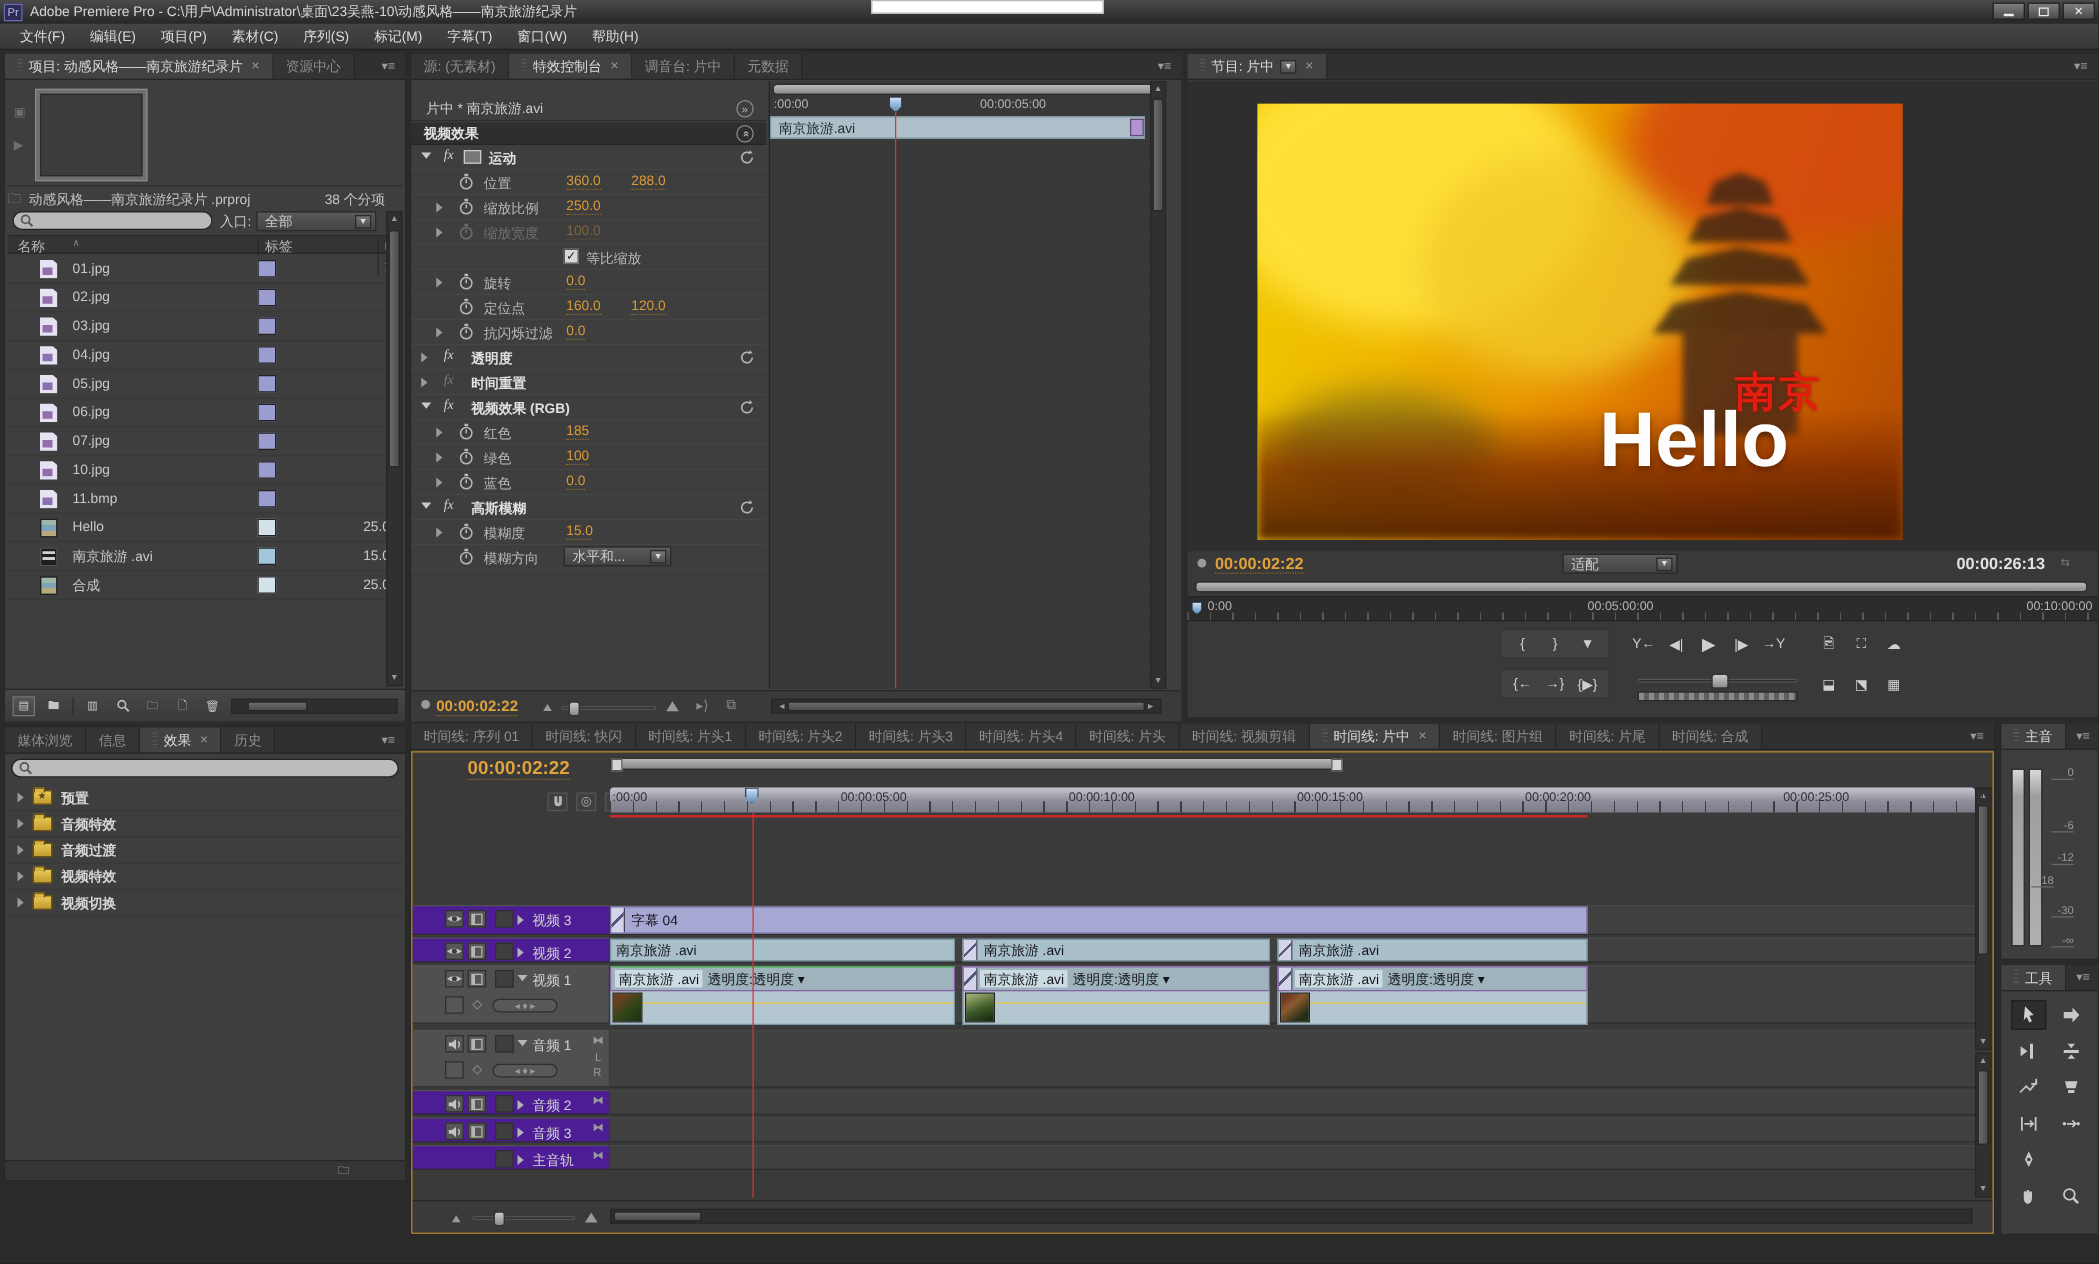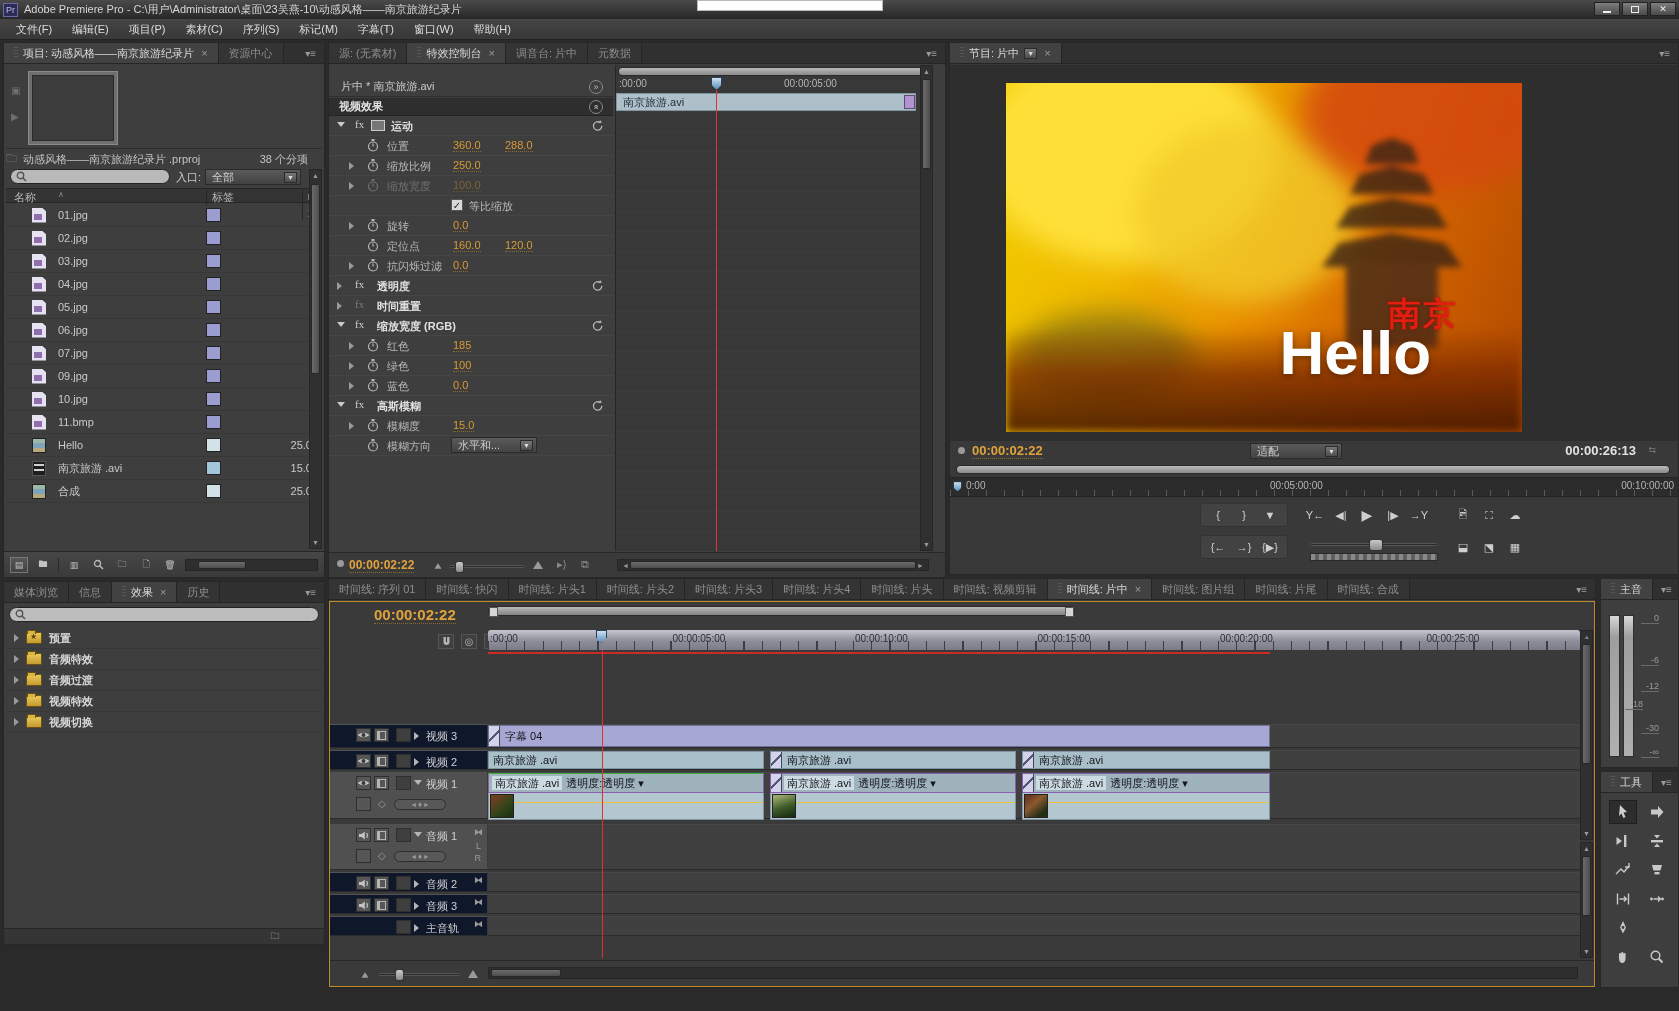--- a/index.html
+++ b/index.html
@@ -88,21 +88,21 @@
   #ec-left{position:absolute;left:0;top:22px;width:284px;bottom:26px;}
   #ec-cliphdr{position:absolute;left:0;top:12px;width:100%;height:20px;color:#cdcdcd;padding-left:12px;
     display:flex;align-items:center;border-bottom:1px solid #2e2e2e;}
   .circ{width:14px;height:14px;border:1px solid #8a8a8a;border-radius:50%;color:#b9b9b9;font-size:9px;
     display:flex;align-items:center;justify-content:center;}
   #ec-section{position:absolute;left:0;top:33px;width:100%;height:18px;background:#2e2e2e;color:#e0e0e0;
     font-weight:bold;padding-left:10px;display:flex;align-items:center;border-bottom:1px solid #242424;}
   #ec-rows{position:absolute;left:0;top:51px;width:100%;}
   .ecrow{height:20px;position:relative;border-bottom:1px solid #454545;}
   .ec-arrow{position:absolute;top:6px;}
-  .ec-fx{position:absolute;left:26px;top:2px;font-family:"Liberation Serif","DejaVu Serif",serif;color:#cfcfcf;}
+  .ec-fx{position:absolute;left:26px;top:2px;font-style:italic;font-family:"Liberation Serif","DejaVu Serif",serif;color:#cfcfcf;}
   .ec-name{position:absolute;left:48px;top:3px;color:#e0e0e0;font-weight:bold;}
   .ec-pname{position:absolute;left:58px;top:3px;color:#b9b9b9;}
   .ec-sw{position:absolute;left:38px;top:3px;}
   .ec-v1{position:absolute;left:124px;top:3px;}
   .ec-v2{position:absolute;left:176px;top:3px;}
   .oval{color:#d99a35;border-bottom:1px dotted #8a6a2a;}
   .ec-reset{position:absolute;left:262px;top:3px;}
   .ec-motion{position:absolute;left:42px;top:4px;width:14px;height:11px;border:1px solid #ccc;background:#777;}
   .ec-check{position:absolute;left:122px;top:3px;width:12px;height:12px;background:#d8d8d8;border:1px solid #555;
     color:#222;font-size:10px;line-height:11px;text-align:center;}
@@ -156,21 +156,21 @@
   #tl-hdr-icons{position:absolute;left:108px;top:32px;display:flex;gap:7px;}
   .hic{width:16px;height:15px;border:1px solid #555;background:#3f3f3f;display:flex;align-items:center;justify-content:center;color:#b5b5b5;font-size:10px;}
   #tl-workarea{position:absolute;left:158px;top:4px;width:587px;height:10px;border-radius:4px;
     background:linear-gradient(#b9b9b9,#848484);border:1px solid #2a2a2a;}
   #tl-workarea::before,#tl-workarea::after{content:"";position:absolute;top:0;width:7px;height:8px;background:#d5d5d5;border:1px solid #555;}
   #tl-workarea::before{left:0;} #tl-workarea::after{right:0;}
   #tl-rulerband{position:absolute;left:158px;top:28px;right:14px;height:20px;border-radius:3px 3px 0 0;
     background:linear-gradient(#c6c6d0,#8e8e9a 55%,#7c7c88);}
   #tl-rulerband .ticks{height:9px;background:repeating-linear-gradient(90deg,#3c3c44 0 1px,transparent 1px 18.25px);}
   #tl-renderline{position:absolute;left:158px;top:50px;width:782px;height:2px;background:#cc2a2a;}
-  .thead{position:absolute;left:0;width:157px;background:#0f172a;border-bottom:1px solid #2b2b2b;border-top:1px solid #525252;}
+  .thead{position:absolute;left:0;width:157px;background:#4c1d95;border-bottom:1px solid #2b2b2b;border-top:1px solid #525252;}
   .thead.sel{background:#505050;}
   .thead .nm{position:absolute;left:96px;top:4px;color:#d2d2d2;}
   .tico{position:absolute;top:3px;width:15px;height:14px;border:1px solid #2e2e2e;background:#565656;display:flex;align-items:center;justify-content:center;}
   .tico.blank{background:#3f3f3f;}
   .tri2{position:absolute;top:7px;width:0;height:0;border-left:5px solid #b5b5b5;border-top:4px solid transparent;border-bottom:4px solid transparent;}
   .tri2.open{border-left:4px solid transparent;border-right:4px solid transparent;border-top:5px solid #b5b5b5;border-bottom:none;}
   .lane{position:absolute;left:158px;right:14px;background:#404040;border-bottom:1px solid #2b2b2b;border-top:1px solid #474747;}
   .clipband{position:absolute;top:0;height:100%;border:1px solid #70708e;display:flex;align-items:center;
     color:#14141c;padding-left:4px;overflow:hidden;white-space:nowrap;}
   .kind-title{background:#a7a7d3;border-color:#6f6f9a;}
@@ -316,26 +316,20 @@
           <span class="prate"></span>
         </div>
         <div class="prow">
           <span class="picon image"></span>
           <span class="pname">07.jpg</span>
           <span class="pchip" style="background: rgb(155, 157, 208);"></span>
           <span class="prate"></span>
         </div>
         <div class="prow">
           <span class="picon image"></span>
-          <span class="pname">09.jpg</span>
-          <span class="pchip" style="background: rgb(155, 157, 208);"></span>
-          <span class="prate"></span>
-        </div>
-        <div class="prow">
-          <span class="picon image"></span>
           <span class="pname">10.jpg</span>
           <span class="pchip" style="background: rgb(155, 157, 208);"></span>
           <span class="prate"></span>
         </div>
         <div class="prow">
           <span class="picon image"></span>
           <span class="pname">11.bmp</span>
           <span class="pchip" style="background: rgb(155, 157, 208);"></span>
           <span class="prate"></span>
         </div>
@@ -551,21 +545,21 @@
               </svg></span>
           </div>
           <div class="ecrow">
             <span class="ec-arrow tri" style="left: 8px;"></span>
             <span class="ec-fx dim">fx</span>
             <span class="ec-name">时间重置</span>
           </div>
           <div class="ecrow">
             <span class="ec-arrow tri open" style="left: 8px;"></span>
             <span class="ec-fx">fx</span>
-            <span class="ec-name">缩放宽度 (RGB)</span>
+            <span class="ec-name">视频效果 (RGB)</span>
             <span class="ec-reset"><svg width="13" height="13">
                 <path d="M10.8 7 a4.2 4.2 0 1 1 -2-3.6" fill="none" stroke="#b5b5b5" stroke-width="1.3"></path>
                 <path d="M9 1 l2 2.6 -3.2 .6z" fill="#b5b5b5"></path>
               </svg></span>
           </div>
           <div class="ecrow">
             <span class="ec-arrow tri" style="left: 20px;"></span>
             <span class="ec-sw"><svg width="12" height="13">
                 <rect x="4.5" y="0" width="3" height="2" fill="#b5b5b5"></rect>
                 <circle cx="6" cy="7.5" r="4.5" fill="none" stroke="#b5b5b5" stroke-width="1.2"></circle>

